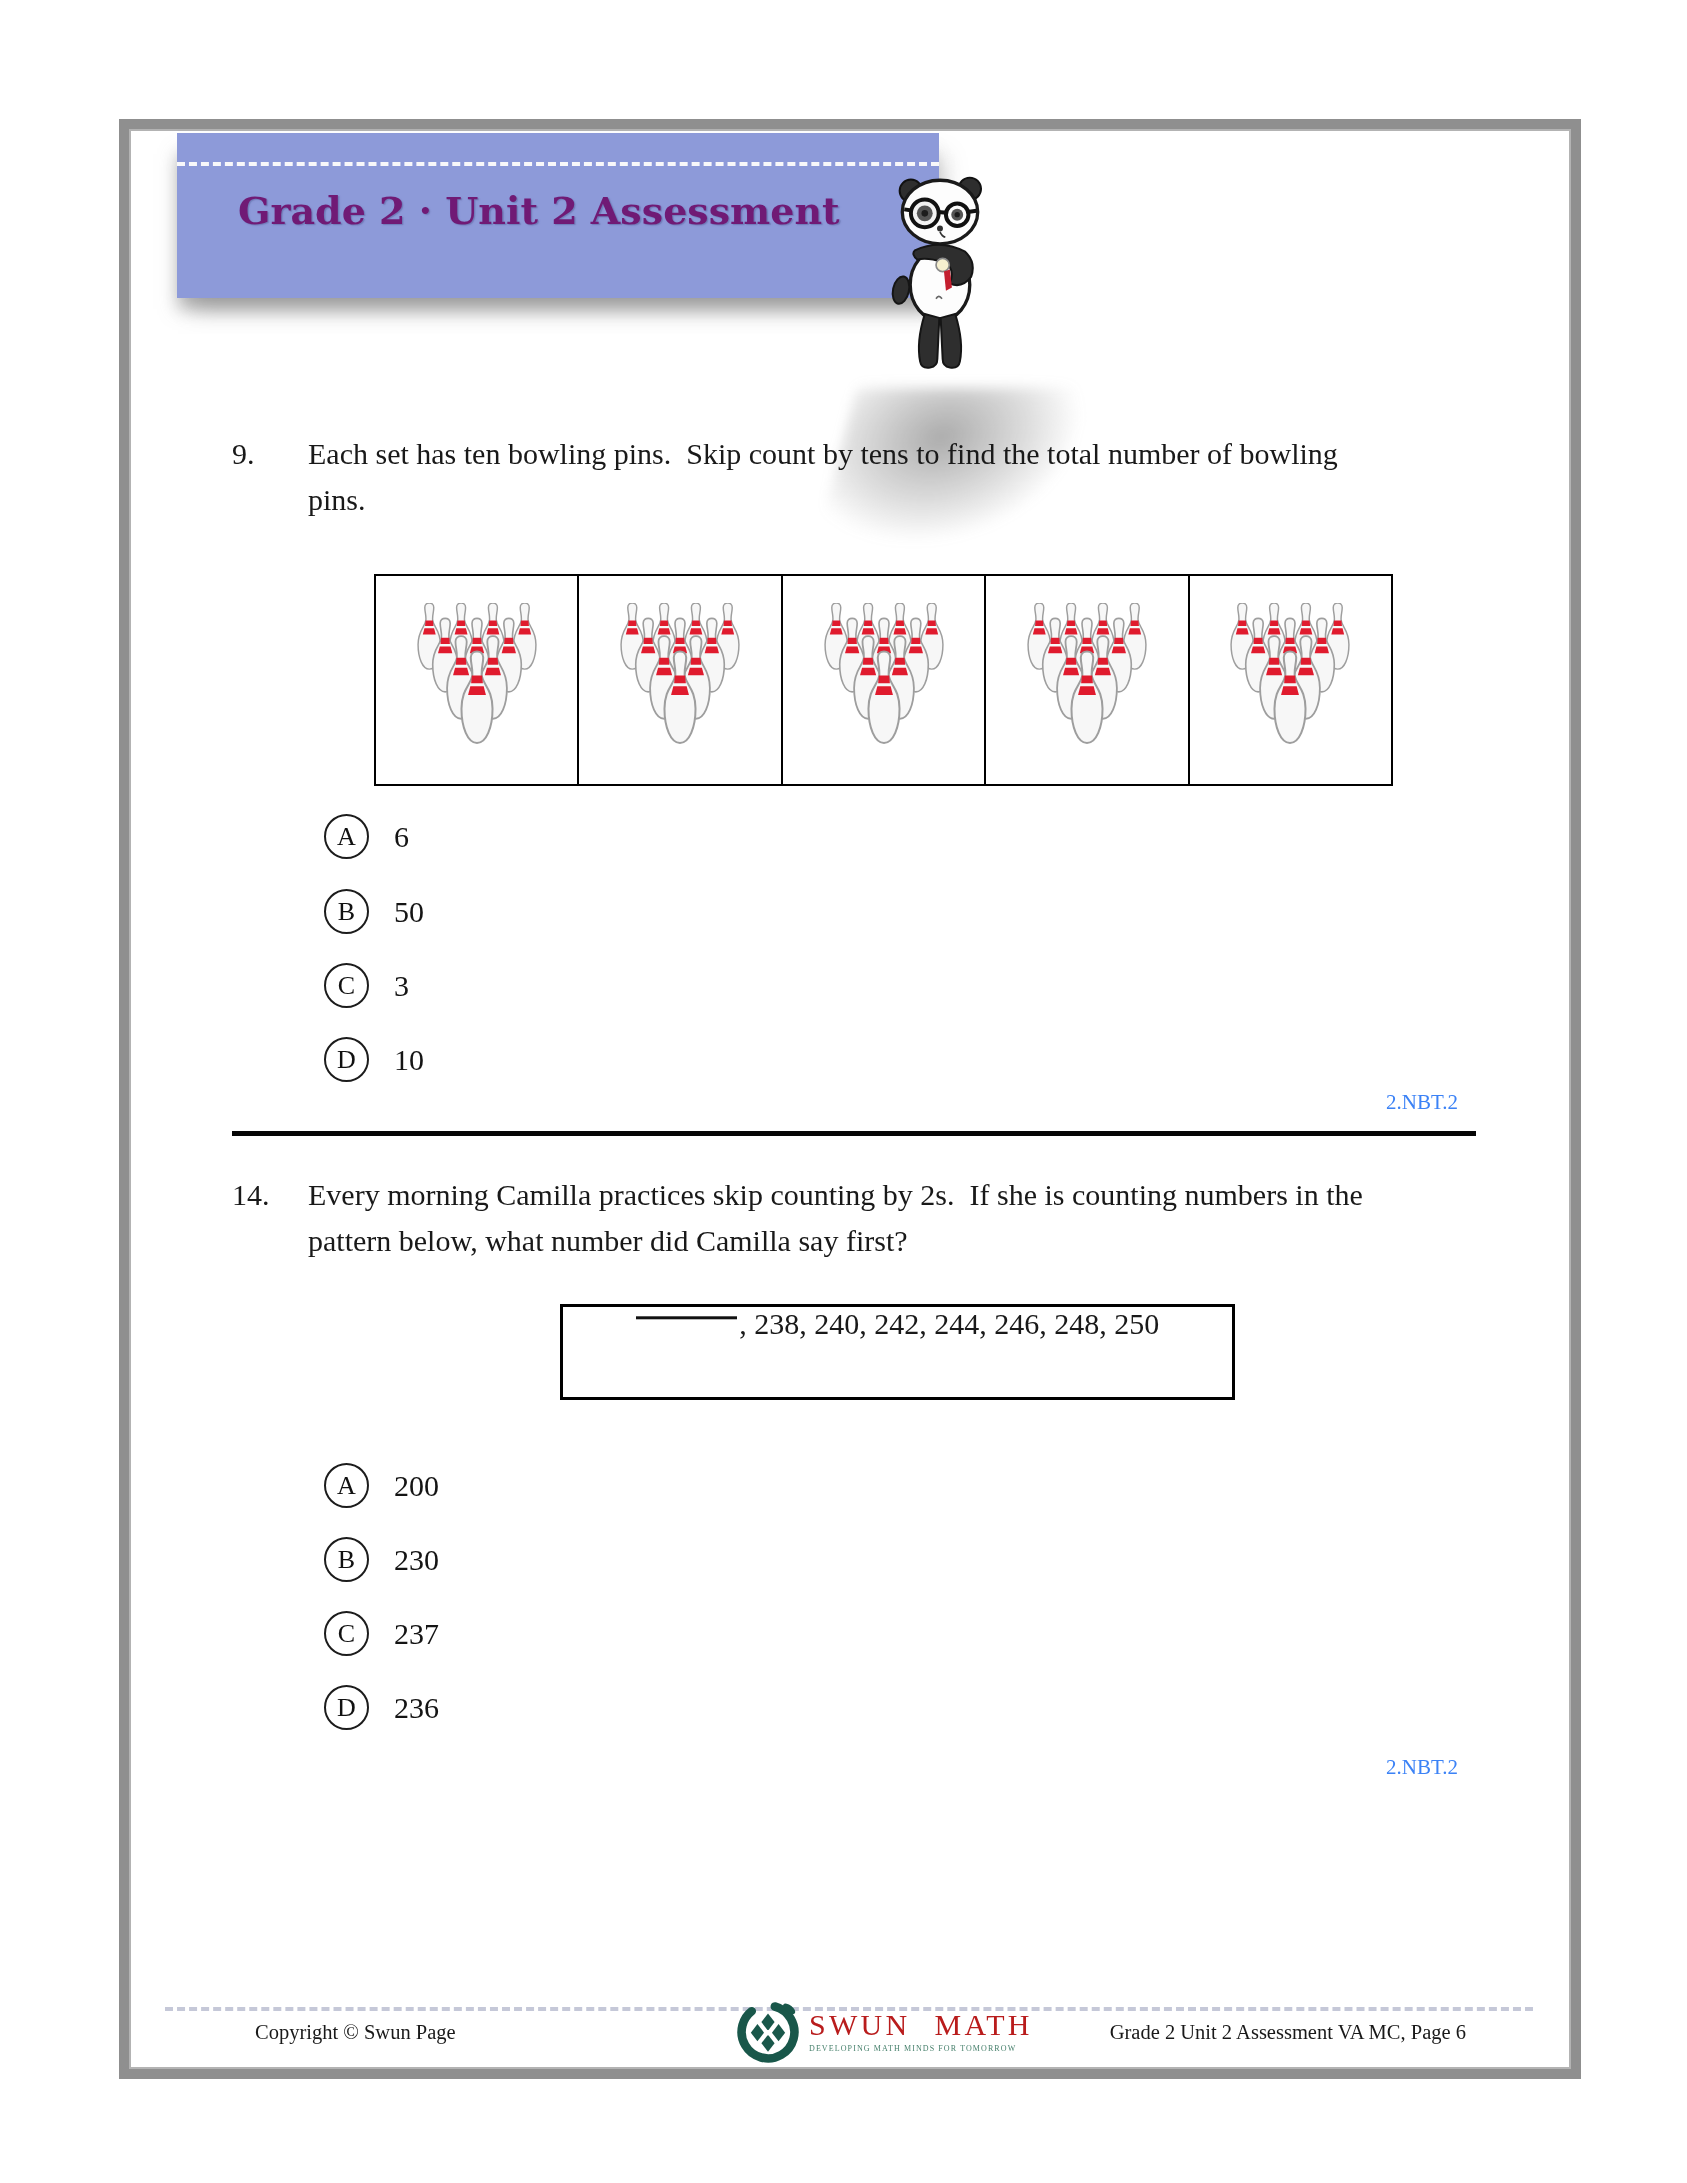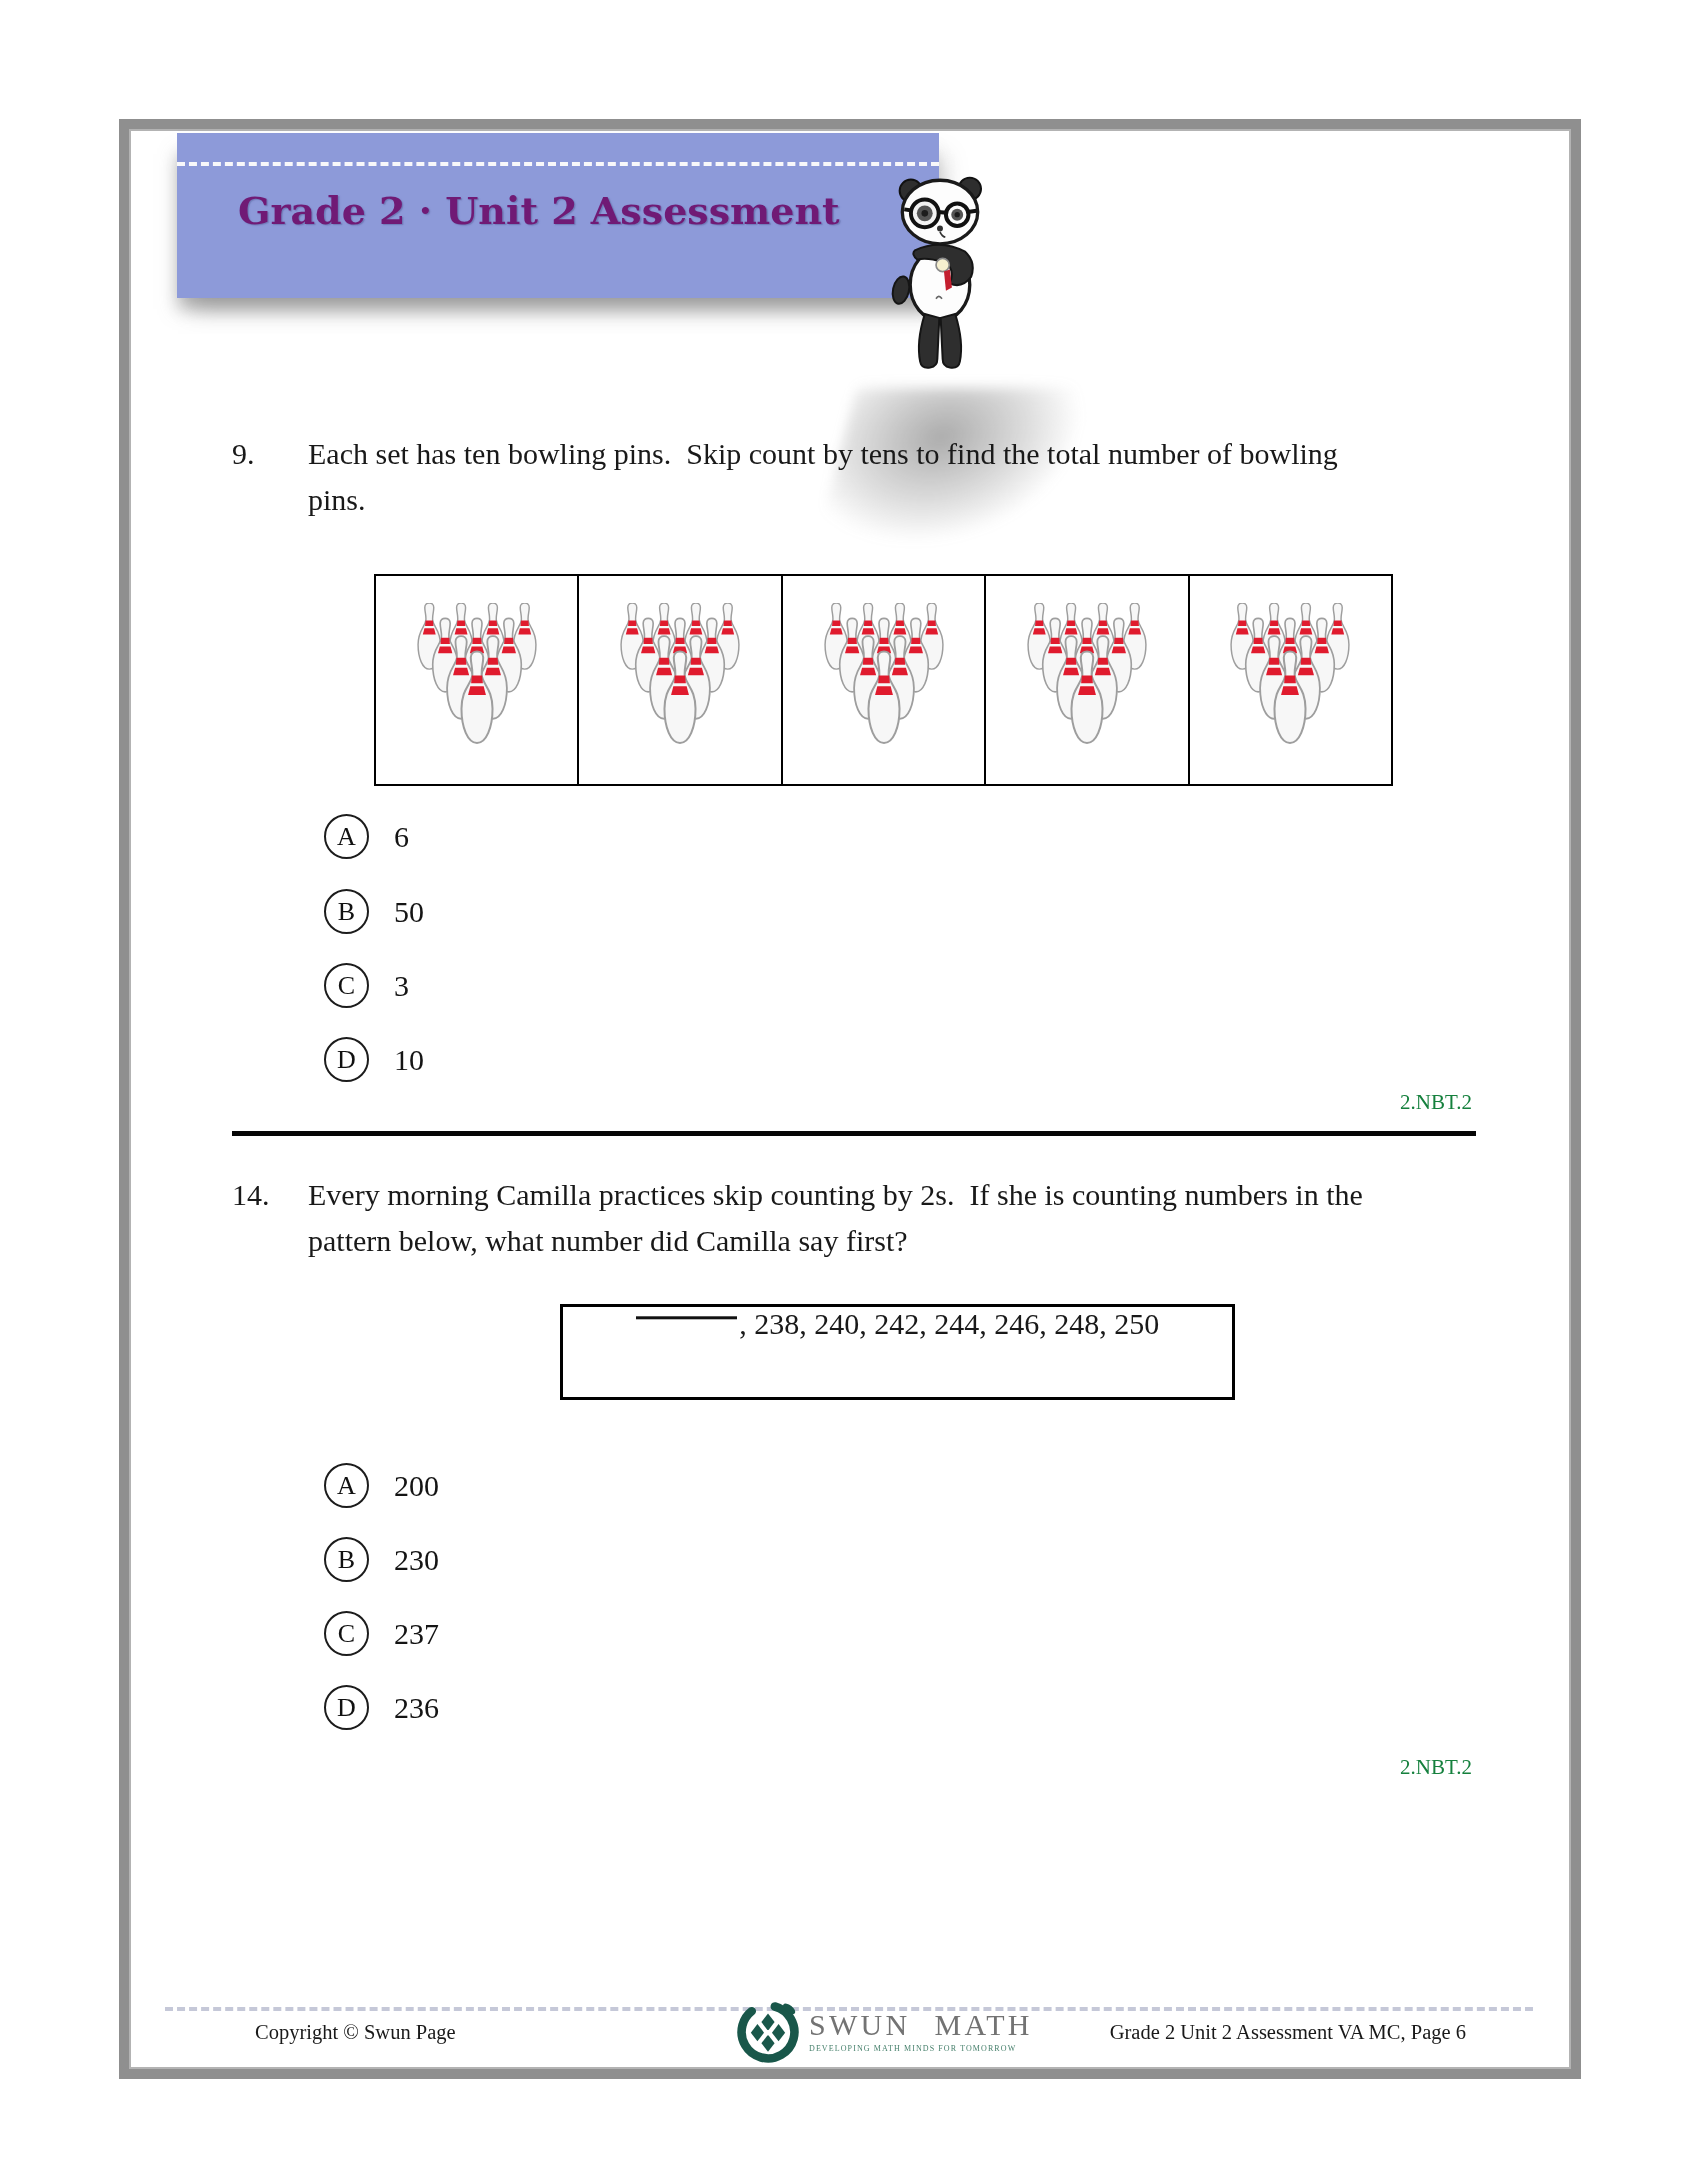--- a/index.html
+++ b/index.html
@@ -44,42 +44,42 @@
   .pin-cell:last-child{border-right:none;}
   .pin-svg{width:140px;height:156px;margin-top:26.5px;}
 
   
   .choice-row{position:absolute;left:195px;display:flex;align-items:center;gap:25px;}
   .bubble{width:41px;height:41px;border:2px solid #1c1c1c;border-radius:50%;
           display:flex;align-items:center;justify-content:center;
           font-size:26px;color:#111;flex:0 0 auto;}
   .choice-text{font-size:30px;color:#141414;}
 
-  .standard-tag{position:absolute;right:99px;font-size:21px;color:#15803d;}
+  .standard-tag{position:absolute;right:113px;font-size:21px;color:#3b82f6;}
   #tag-q13{top:961px;} #tag-q14{top:1626px;}
   .divider{position:absolute;left:103px;top:1002px;width:1244px;height:4.6px;background:#060606;}
 
   
   .pattern-box{position:absolute;left:431px;top:1175px;width:675px;height:96px;
                border:3.3px solid #000;box-sizing:border-box;
                display:flex;align-items:flex-start;justify-content:center;
                font-size:30px;white-space:nowrap;}
   .blank-line{display:inline-block;width:101px;height:0;
               border-bottom:3.3px solid #111;transform:translateY(9.3px);margin-right:2.6px;}
 
   
   .footer-dash{position:absolute;left:36px;right:38px;top:1878px;height:0;
                border-top:4px dashed #c5c8d8;}
   .footer-copy{position:absolute;left:126px;top:1892px;font-size:20.5px;}
   .footer-info{position:absolute;right:105px;top:1892px;font-size:20.5px;}
   .logo{position:absolute;left:606px;top:1870px;display:flex;gap:8px;align-items:flex-start;}
   .logo-emblem{width:66px;height:66px;flex:0 0 auto;}
   .logo-col{padding-top:9.3px;}
   .logo-word{font-size:30px;line-height:33px;letter-spacing:3.3px;word-spacing:13.2px;
-             color:#737373;font-weight:500;white-space:nowrap;}
+             color:#b91c1c;font-weight:500;white-space:nowrap;}
   .logo-tag{font-size:8px;letter-spacing:1.1px;color:#47806c;margin-top:2.6px;white-space:nowrap;}
 </style>
 </head>
 <body>
 
 <div class="page-frame">
   <div class="page-liner"></div>
   <div class="content">
 
     <div class="banner">

